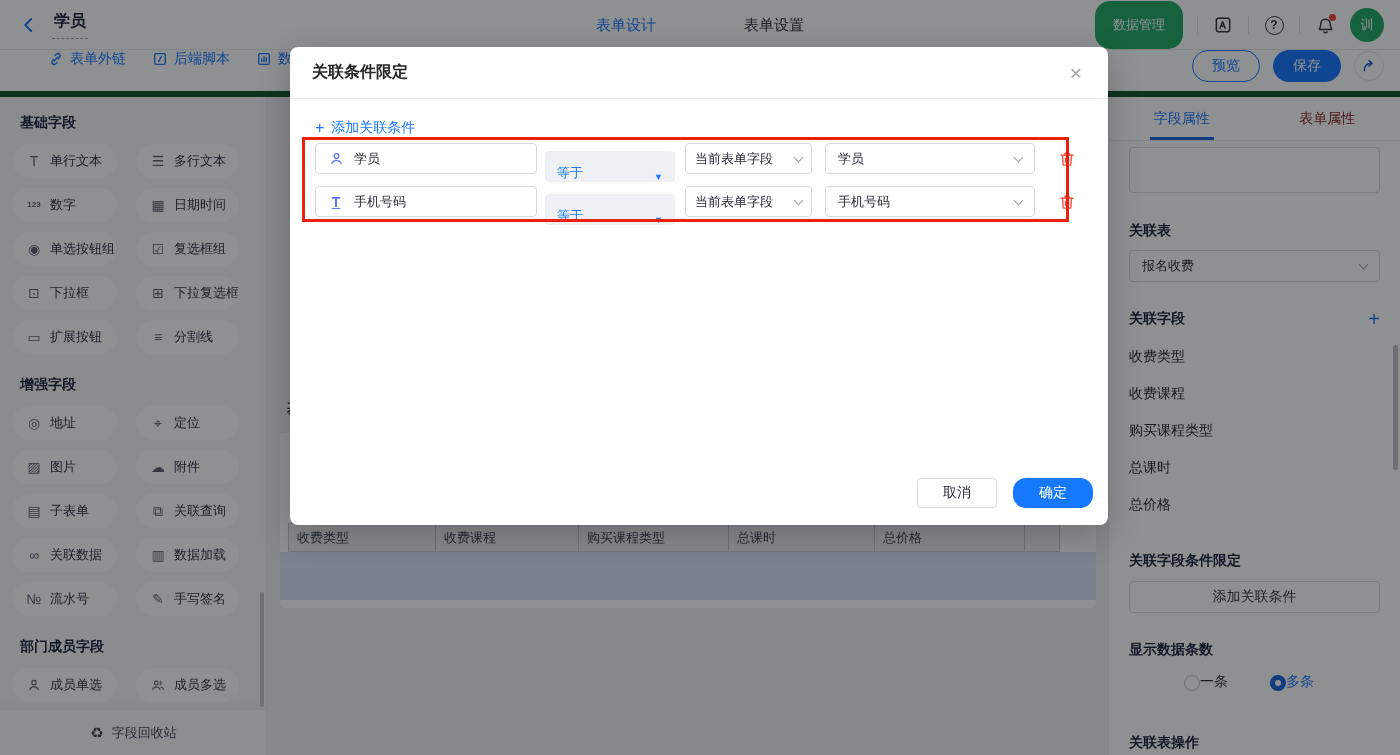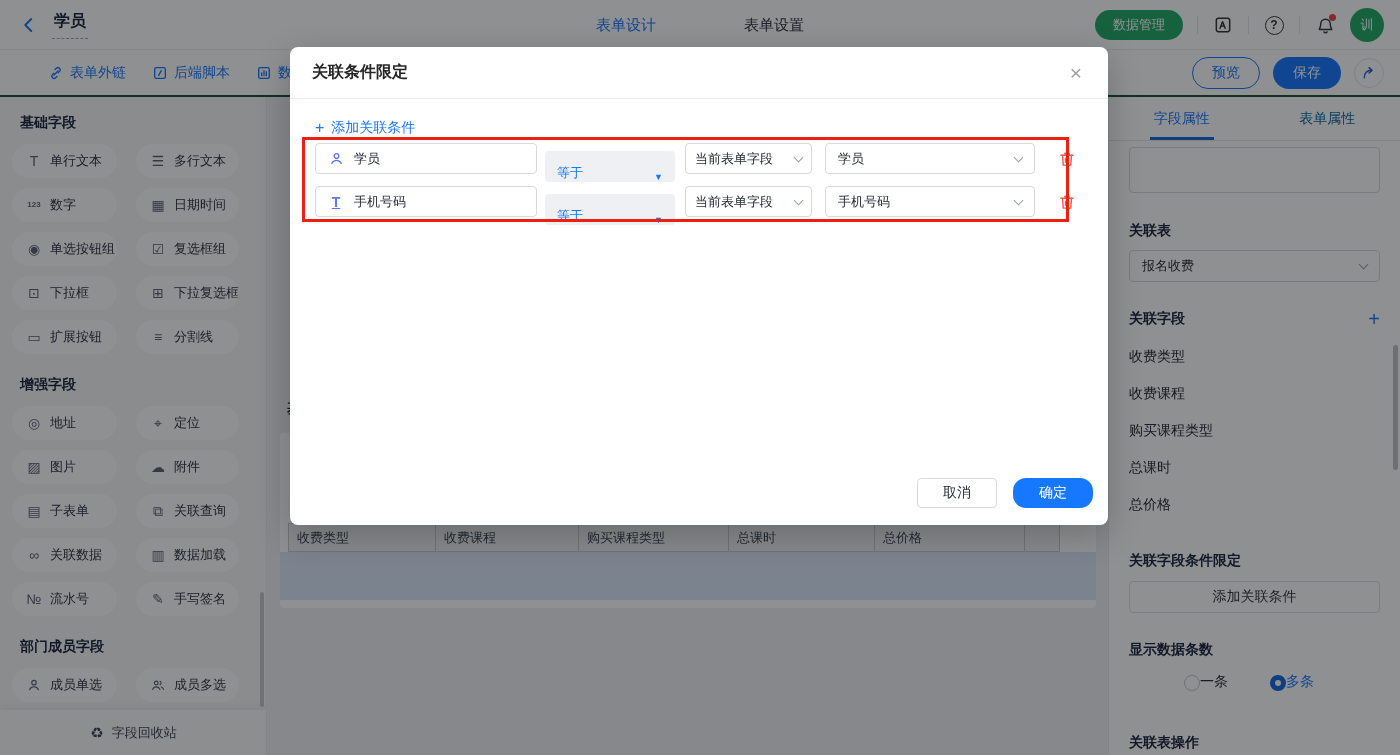--- a/index.html
+++ b/index.html
@@ -10,33 +10,33 @@
   
   .topnav { position:absolute; left:0; top:0; width:1400px; height:50px; background:#fff;
             border-bottom:1px solid #e9eaec; display:flex; align-items:center; z-index:10; }
   .nav-left { display:flex; align-items:center; gap:10px; padding-left:20px; }
   .back-btn { width:22px; height:22px; display:flex; align-items:center; cursor:pointer; }
   .form-title { font-size:16px; font-weight:700; color:#17233d; border-bottom:1px dashed #a0a6af; padding:0 2px 6px 2px; }
   .nav-tabs { position:absolute; left:50%; transform:translateX(-50%); display:flex; gap:88px; top:0; height:50px; align-items:center; }
   .nav-tab { font-size:15px; color:#2b3240; cursor:pointer; }
   .nav-tab.active { color:#1677ff; }
   .nav-right { position:absolute; right:16px; top:0; height:50px; display:flex; align-items:center; gap:14px; }
-  .pill-green { height:30px; padding:0 18px; background:#22ab67; color:#fff; font-size:13px;
+  .pill-green { height:48px; padding:0 18px; background:#22ab67; color:#fff; font-size:13px;
                 border:none; border-radius:15px; display:flex; align-items:center; cursor:pointer; }
   .vdiv { width:1px; height:18px; background:#e2e4e8; }
   .navicon { width:22px; height:22px; display:flex; align-items:center; justify-content:center; cursor:pointer; position:relative; }
   .help-circle { width:19px; height:19px; border:1.7px solid #333; border-radius:50%; font-size:12px; font-weight:700;
                  color:#333; display:flex; align-items:center; justify-content:center; }
   .bell-dot { position:absolute; right:0px; top:0px; width:7px; height:7px; background:#f53f3f; border-radius:50%; }
   .avatar { width:34px; height:34px; border-radius:50%; background:#22ab67; color:#fff; font-size:13px;
             display:flex; align-items:center; justify-content:center; cursor:pointer; }
 
   
   .subbar { position:absolute; left:0; top:50px; width:1400px; height:47px; background:#fff;
-            border-bottom:2px solid #14532d; display:flex; align-items:center; z-index:9; }
+            border-bottom:6px solid #14532d; display:flex; align-items:flex-start; z-index:9; }
   .subbar-left { display:flex; align-items:center; gap:26px; padding-left:48px; }
   .tool-item { display:flex; align-items:center; gap:6px; color:#1677ff; font-size:14px; cursor:pointer; white-space:nowrap; }
   .subbar-right { position:absolute; right:16px; display:flex; align-items:center; gap:13px; }
   .btn-outline-pill { height:32px; min-width:68px; padding:0 18px; border:1px solid #1677ff; color:#1677ff; background:#fff;
                       border-radius:16px; font-size:14px; display:flex; align-items:center; justify-content:center; cursor:pointer; }
   .btn-fill-pill { height:32px; min-width:68px; padding:0 18px; border:none; color:#fff; background:#1677ff;
                    border-radius:16px; font-size:14px; display:flex; align-items:center; justify-content:center; cursor:pointer; }
   .share-circle { width:30px; height:30px; border-radius:50%; background:#fff; border:1px solid #e2e6ec;
                   display:flex; align-items:center; justify-content:center; cursor:pointer; }
 
@@ -63,21 +63,21 @@
   .sel-block { position:absolute; left:0; top:119px; width:816px; height:48px; background:#dbe7fb; }
   .mini-table { position:absolute; left:8px; top:90px; display:flex; }
   .mini-th { height:29px; border:1px solid #c6cad1; border-right:none; background:#f2f3f5; font-size:13px; color:#374151;
              display:flex; align-items:center; padding-left:8px; }
   .mini-th:last-child { border-right:1px solid #c6cad1; }
 
   
   .right-panel { position:absolute; left:1108px; top:97px; width:292px; height:658px; background:#fff;
                  border-left:1px solid #e8e9eb; z-index:5; }
   .rp-tabs { height:44px; display:flex; border-bottom:1px solid #e5e6e8; }
-  .rp-tab { flex:1; display:flex; align-items:center; justify-content:center; font-size:14px; color:#0369a1;
+  .rp-tab { flex:1; display:flex; align-items:center; justify-content:center; font-size:14px; color:#7f1d1d;
             cursor:pointer; position:relative; }
   .rp-tab.active { color:#1677ff; }
   .rp-tab.active::after { content:""; position:absolute; bottom:0; left:50%; transform:translateX(-50%);
                           width:64px; height:3px; background:#1664e0; }
   .rp-body { padding:0 20px; }
   .rp-emptybox { margin-top:6px; height:46px; border:1px solid #d6d9de; border-radius:4px; background:#fff; }
   .plabel { font-size:14px; font-weight:700; color:#17233d; }
   .sel { height:32px; border:1px solid #d6d9de; border-radius:4px; background:#fff; display:flex;
          align-items:center; justify-content:space-between; padding:0 12px; font-size:13px; color:#262b35; cursor:pointer; }
   .chev { width:7px; height:7px; border-right:1.6px solid #98a0ab; border-bottom:1.6px solid #98a0ab;

